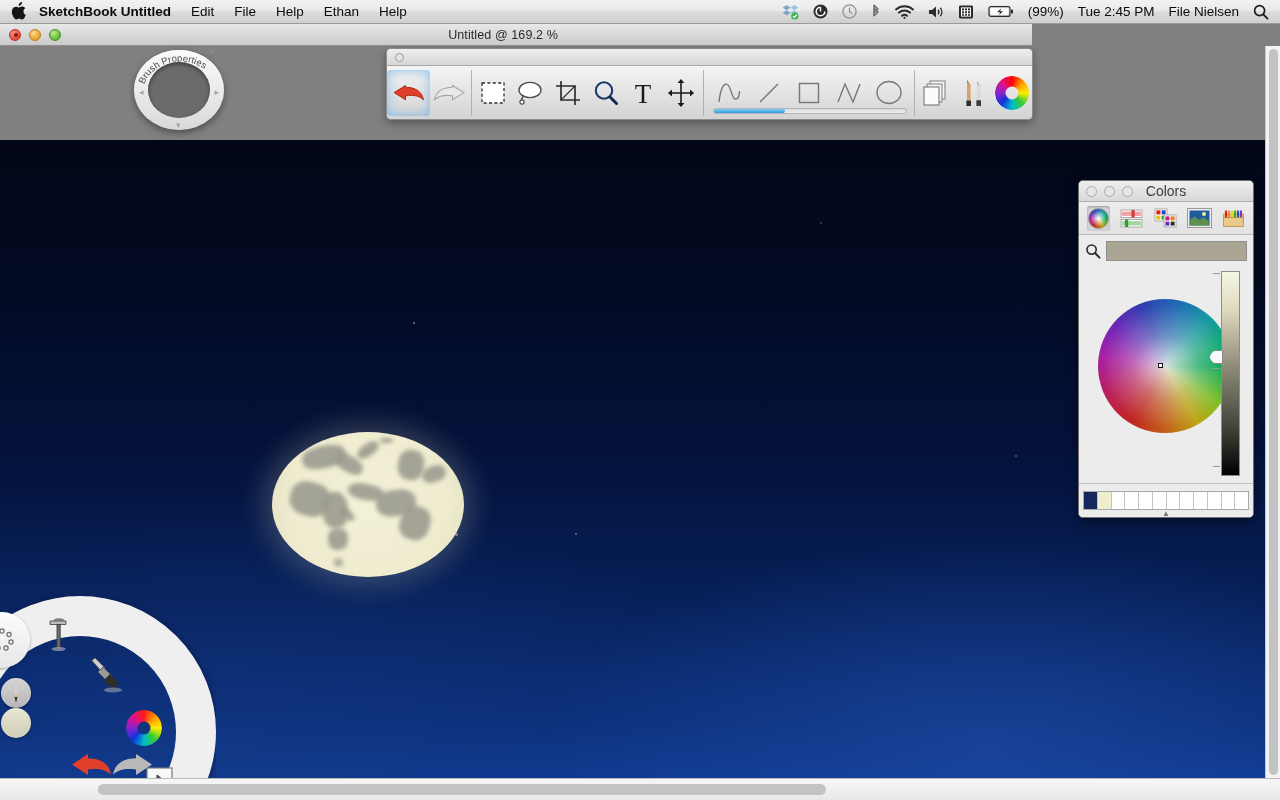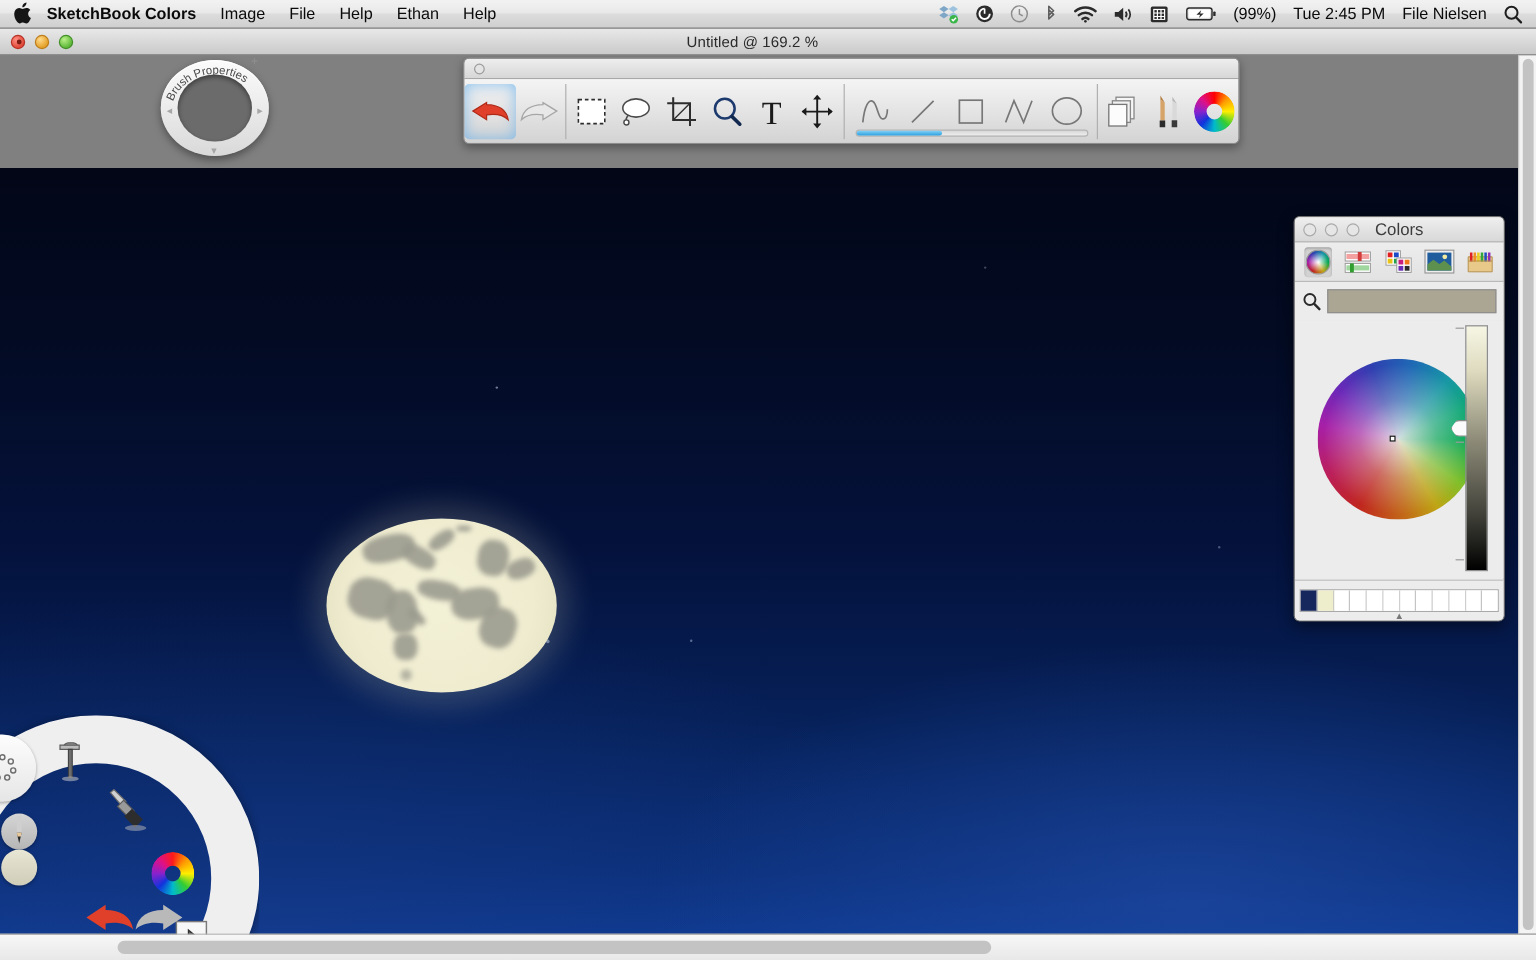--- a/index.html
+++ b/index.html
@@ -19,21 +19,21 @@
     z-index:60;
   }
   #menubar .apple{ margin-left:11px; font-size:16px; line-height:1; padding-bottom:2px;}
   #menubar .mitem{ padding:0 10px; height:24px; display:flex; align-items:center; white-space:nowrap;}
   #menubar .mitem.app{ font-weight:bold; padding-left:13px;}
   #menu-right{ margin-left:auto; display:flex; align-items:center; height:24px;}
   #menu-right .mi{ padding:0 7px; height:24px; display:flex; align-items:center; white-space:nowrap; font-size:13.5px;}
 
   
   #titlebar{
-    position:absolute; left:0; top:24px; width:1280px; height:22px;
+    position:absolute; left:0; top:24px; width:1032px; height:22px;
     background:linear-gradient(to bottom,#e8e8e8 0%,#d9d9d9 50%,#cacaca 100%);
     border-bottom:1px solid #8e8e8e;
     display:flex; align-items:center; z-index:40;
   }
   .traffic{ width:12px; height:12px; border-radius:50%; margin-left:8px; position:relative;}
   .traffic:first-child{ margin-left:9px;}
   .t-close{ background:radial-gradient(circle at 35% 30%,#ff8d81,#e04a3a 70%); border:1px solid #b83327;}
   .t-min{ background:radial-gradient(circle at 35% 30%,#ffd98a,#e5a12a 70%); border:1px solid #bd7e1c;}
   .t-zoom{ background:radial-gradient(circle at 35% 30%,#b9f088,#5fb83a 70%); border:1px solid #449028;}
   .t-close::after{ content:""; position:absolute; left:3.5px; top:3.5px; width:4px;height:4px;border-radius:50%;background:#7d1c12;}
@@ -201,22 +201,22 @@
 </style>
 </head>
 <body>
 
 <div id="menubar">
   <span class="apple">
     <svg width="15" height="17" viewBox="0 0 15 17">
         <path fill="#151515" d="M10.2 2.6c.6-.75 1-1.77.9-2.6-.87.04-1.93.6-2.56 1.34-.56.66-1.05 1.72-.92 2.73.97.08 1.96-.5 2.58-1.47zM11.1 4.6c-1.4-.08-2.6.8-3.27.8-.68 0-1.7-.77-2.8-.75C3.6 4.67 2.3 5.5 1.6 6.8c-1.5 2.6-.4 6.45 1.06 8.56.72 1.03 1.57 2.19 2.69 2.15 1.08-.04 1.49-.7 2.79-.7 1.3 0 1.67.7 2.81.68 1.16-.02 1.9-1.05 2.61-2.09.82-1.2 1.16-2.36 1.18-2.42-.03-.01-2.26-.87-2.29-3.45-.02-2.16 1.76-3.19 1.84-3.25-1.01-1.49-2.58-1.65-3.19-1.69z"></path>
       </svg>
   </span>
-  <span class="mitem app">SketchBook Colors</span>
-  <span class="mitem">Image</span>
+  <span class="mitem app">SketchBook Untitled</span>
+  <span class="mitem">Edit</span>
   <span class="mitem">File</span>
   <span class="mitem">Help</span>
   <span class="mitem">Ethan</span>
   <span class="mitem">Help</span>
 
   <div id="menu-right">
     <span class="mi">
       <svg width="17" height="16" viewBox="0 0 17 16">
           <path fill="#7ea6c7" d="M4.6 1L.7 3.6 4.6 6.2 8.5 3.6z"></path>
           <path fill="#9dc2dd" d="M12.4 1L8.5 3.6l3.9 2.6L16.3 3.6z"></path>

